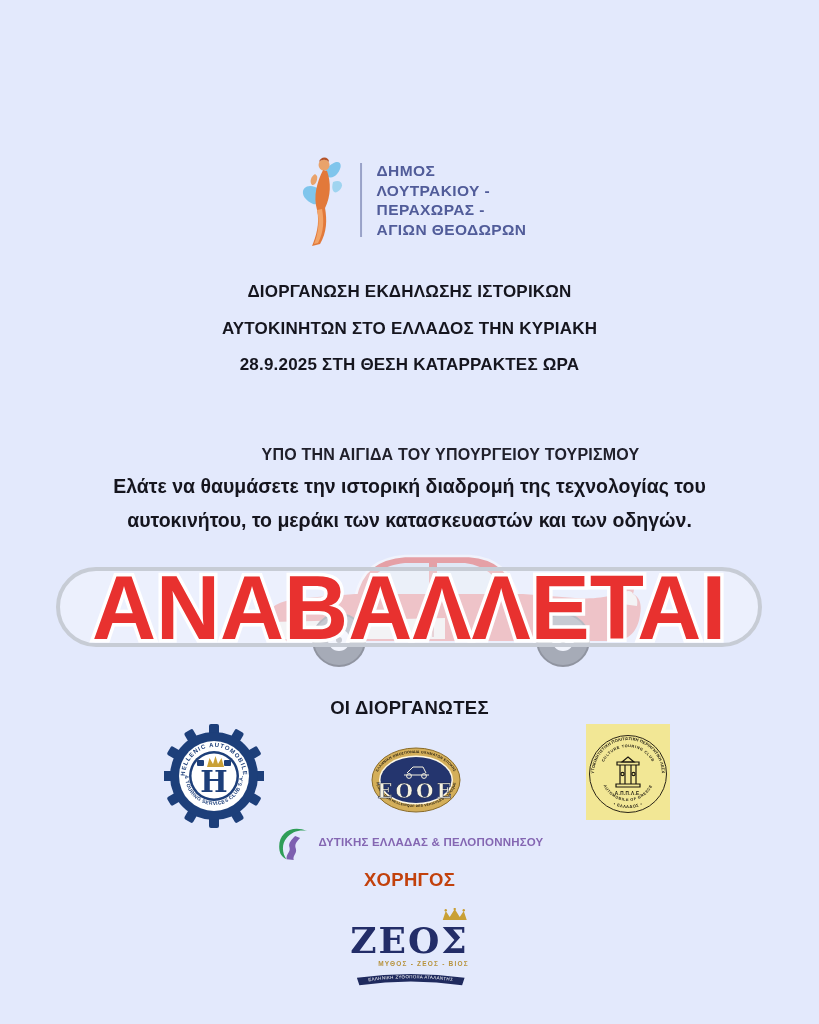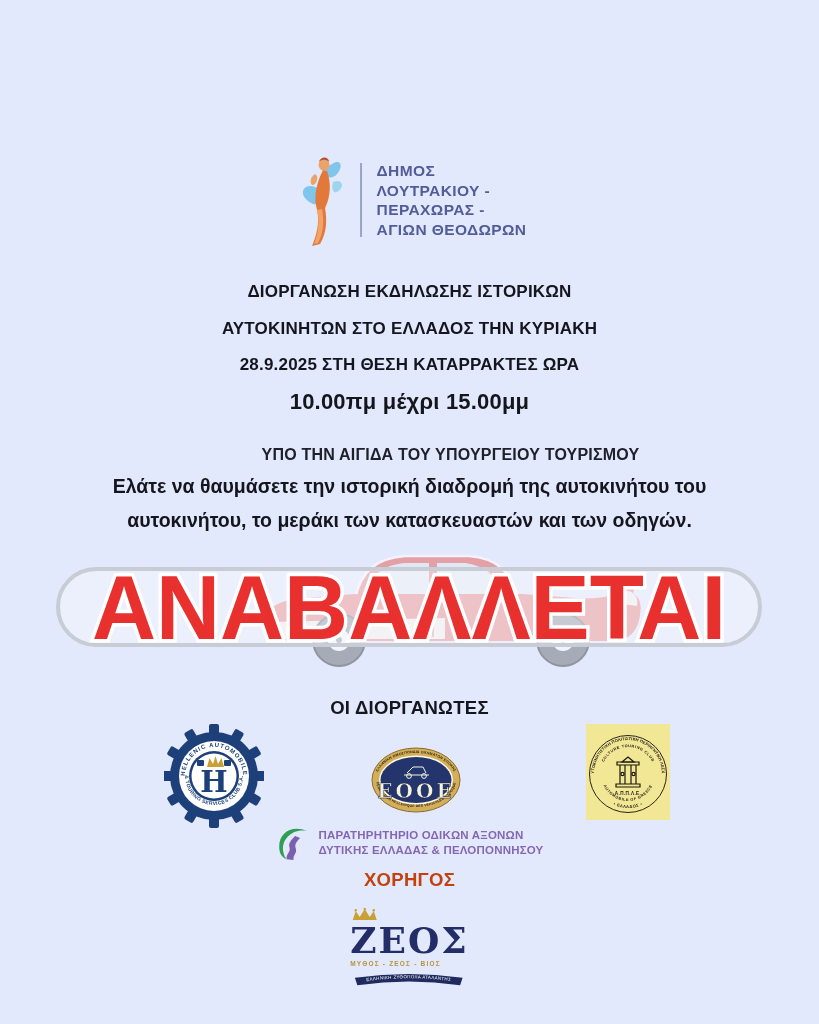--- a/index.html
+++ b/index.html
@@ -34,21 +34,21 @@
   .org-heading{top:697px;width:100%;text-align:center;position:absolute;
     font-size:18.5px;font-weight:bold;color:#15151e;letter-spacing:.3px;}
   .logo-abs{position:absolute;}
   .observatory{top:826px;display:flex;align-items:center;gap:9px;}
   .obs-text{display:flex;flex-direction:column;}
   .obs-text span{font-size:11.5px;line-height:15.5px;font-weight:600;
     color:#8466b2;letter-spacing:.2px;white-space:nowrap;}
   .sponsor-heading{top:869px;width:100%;text-align:center;position:absolute;
     font-size:18.5px;font-weight:bold;color:#c2410c;letter-spacing:.3px;}
   
-  .zeos{top:908px;display:flex;flex-direction:column;align-items:flex-start;}
+  .zeos{top:908px;display:flex;flex-direction:column;align-items:flex-end;}
   .zeos-brand{font-family:"DejaVu Serif",serif;font-weight:bold;font-size:36px;
     line-height:38px;color:#232d68;letter-spacing:2px;}
   .zeos-tagline{font-size:6.5px;color:#b7933d;letter-spacing:1.2px;font-weight:bold;margin:1px 0 2px 0;}
 </style>
 </head>
 <body>
 
 <div class="poster">
 
   <div class="center-x muni">
@@ -68,27 +68,26 @@
       <span>ΛΟΥΤΡΑΚΙΟΥ -</span>
       <span>ΠΕΡΑΧΩΡΑΣ -</span>
       <span>ΑΓΙΩΝ ΘΕΟΔΩΡΩΝ</span>
     </div>
   </div>
 
   <div class="title-block">
     <div class="title-line">ΔΙΟΡΓΑΝΩΣΗ ΕΚΔΗΛΩΣΗΣ ΙΣΤΟΡΙΚΩΝ</div>
     <div class="title-line">ΑΥΤΟΚΙΝΗΤΩΝ ΣΤΟ ΕΛΛΑΔΟΣ ΤΗΝ ΚΥΡΙΑΚΗ</div>
     <div class="title-line">28.9.2025 ΣΤΗ ΘΕΣΗ ΚΑΤΑΡΡΑΚΤΕΣ ΩΡΑ</div>
-    <div class="title-line time">10.00πμ μέχρι 15.00μμ</div>
   </div>
 
   <div class="auspices">ΥΠΟ ΤΗΝ ΑΙΓΙΔΑ ΤΟΥ ΥΠΟΥΡΓΕΙΟΥ ΤΟΥΡΙΣΜΟΥ</div>
 
   <div class="desc">
-    <div>Ελάτε να θαυμάσετε την ιστορική διαδρομή της αυτοκινήτου του</div>
+    <div>Ελάτε να θαυμάσετε την ιστορική διαδρομή της τεχνολογίας του</div>
     <div>αυτοκινήτου, το μεράκι των κατασκευαστών και των οδηγών.</div>
   </div>
 
   <div class="car-wrap">
     <svg width="384" height="154" viewBox="0 0 384 154">
       <path d="M92,66 C98,36 116,25 142,23 L206,23 C234,25 247,38 257,66 Z" fill="#e85a52" stroke="#fdfdfd" stroke-width="2.5"></path>
       <path d="M101,62 C107,42 120,32 142,30 L166,30 L166,62 Z" fill="#dfe8f2"></path>
       <path d="M174,30 L202,30 C224,33 236,46 243,62 L174,62 Z" fill="#dfe8f2"></path>
       <path d="M4,88 C4,74 15,67 42,65 L92,61 L260,61 L312,65 C341,67 356,61 362,54 C368,49 373,52 370,61 C377,64 379,72 377,82 C375,98 366,108 350,108 L10,108 C5,102 2,95 4,88 Z" fill="#e85a52"></path>
       <path d="M7,89 L182,85 L182,106 L12,106 C7,100 5,95 7,89 Z" fill="#f7f3e4"></path>
@@ -203,21 +202,20 @@
     </g>
     <text x="42" y="71" text-anchor="middle" font-size="4.6" font-weight="bold" fill="#1c1810" letter-spacing=".4">Α.Π.Π.Λ.Ε.</text>
   </svg>
 
   <div class="center-x observatory">
     <svg width="34" height="34" viewBox="0 0 48 48">
       <path d="M44,7 C20,-3 1,12 5,35 C6,41 10,45 15,47 C8,38 8,25 15,17 C22,8 33,5 44,7 Z" fill="#2f9e57"></path>
       <path d="M15,47 C14,39 21,37 19,30 C17,24 22,19 27,14 L34,17 C28,23 26,27 28,32 C30,39 23,41 25,48 Z" fill="#7d5fb0"></path>
     </svg>
     <div class="obs-text">
-      <span>ΠΑΡΑΤΗΡΗΤΗΡΙΟ ΟΔΙΚΩΝ ΑΞΟΝΩΝ</span>
       <span>ΔΥΤΙΚΗΣ ΕΛΛΑΔΑΣ &amp; ΠΕΛΟΠΟΝΝΗΣΟΥ</span>
     </div>
   </div>
 
   <div class="sponsor-heading">ΧΟΡΗΓΟΣ</div>
 
   <div class="center-x zeos">
     <svg width="28" height="13" viewBox="0 0 28 13">
       <path d="M2,12 L5,3 L9,9 L14,1 L19,9 L23,3 L26,12 Z" fill="#c9a035"></path>
       <circle cx="5" cy="2.2" r="1.2" fill="#c9a035"></circle>

